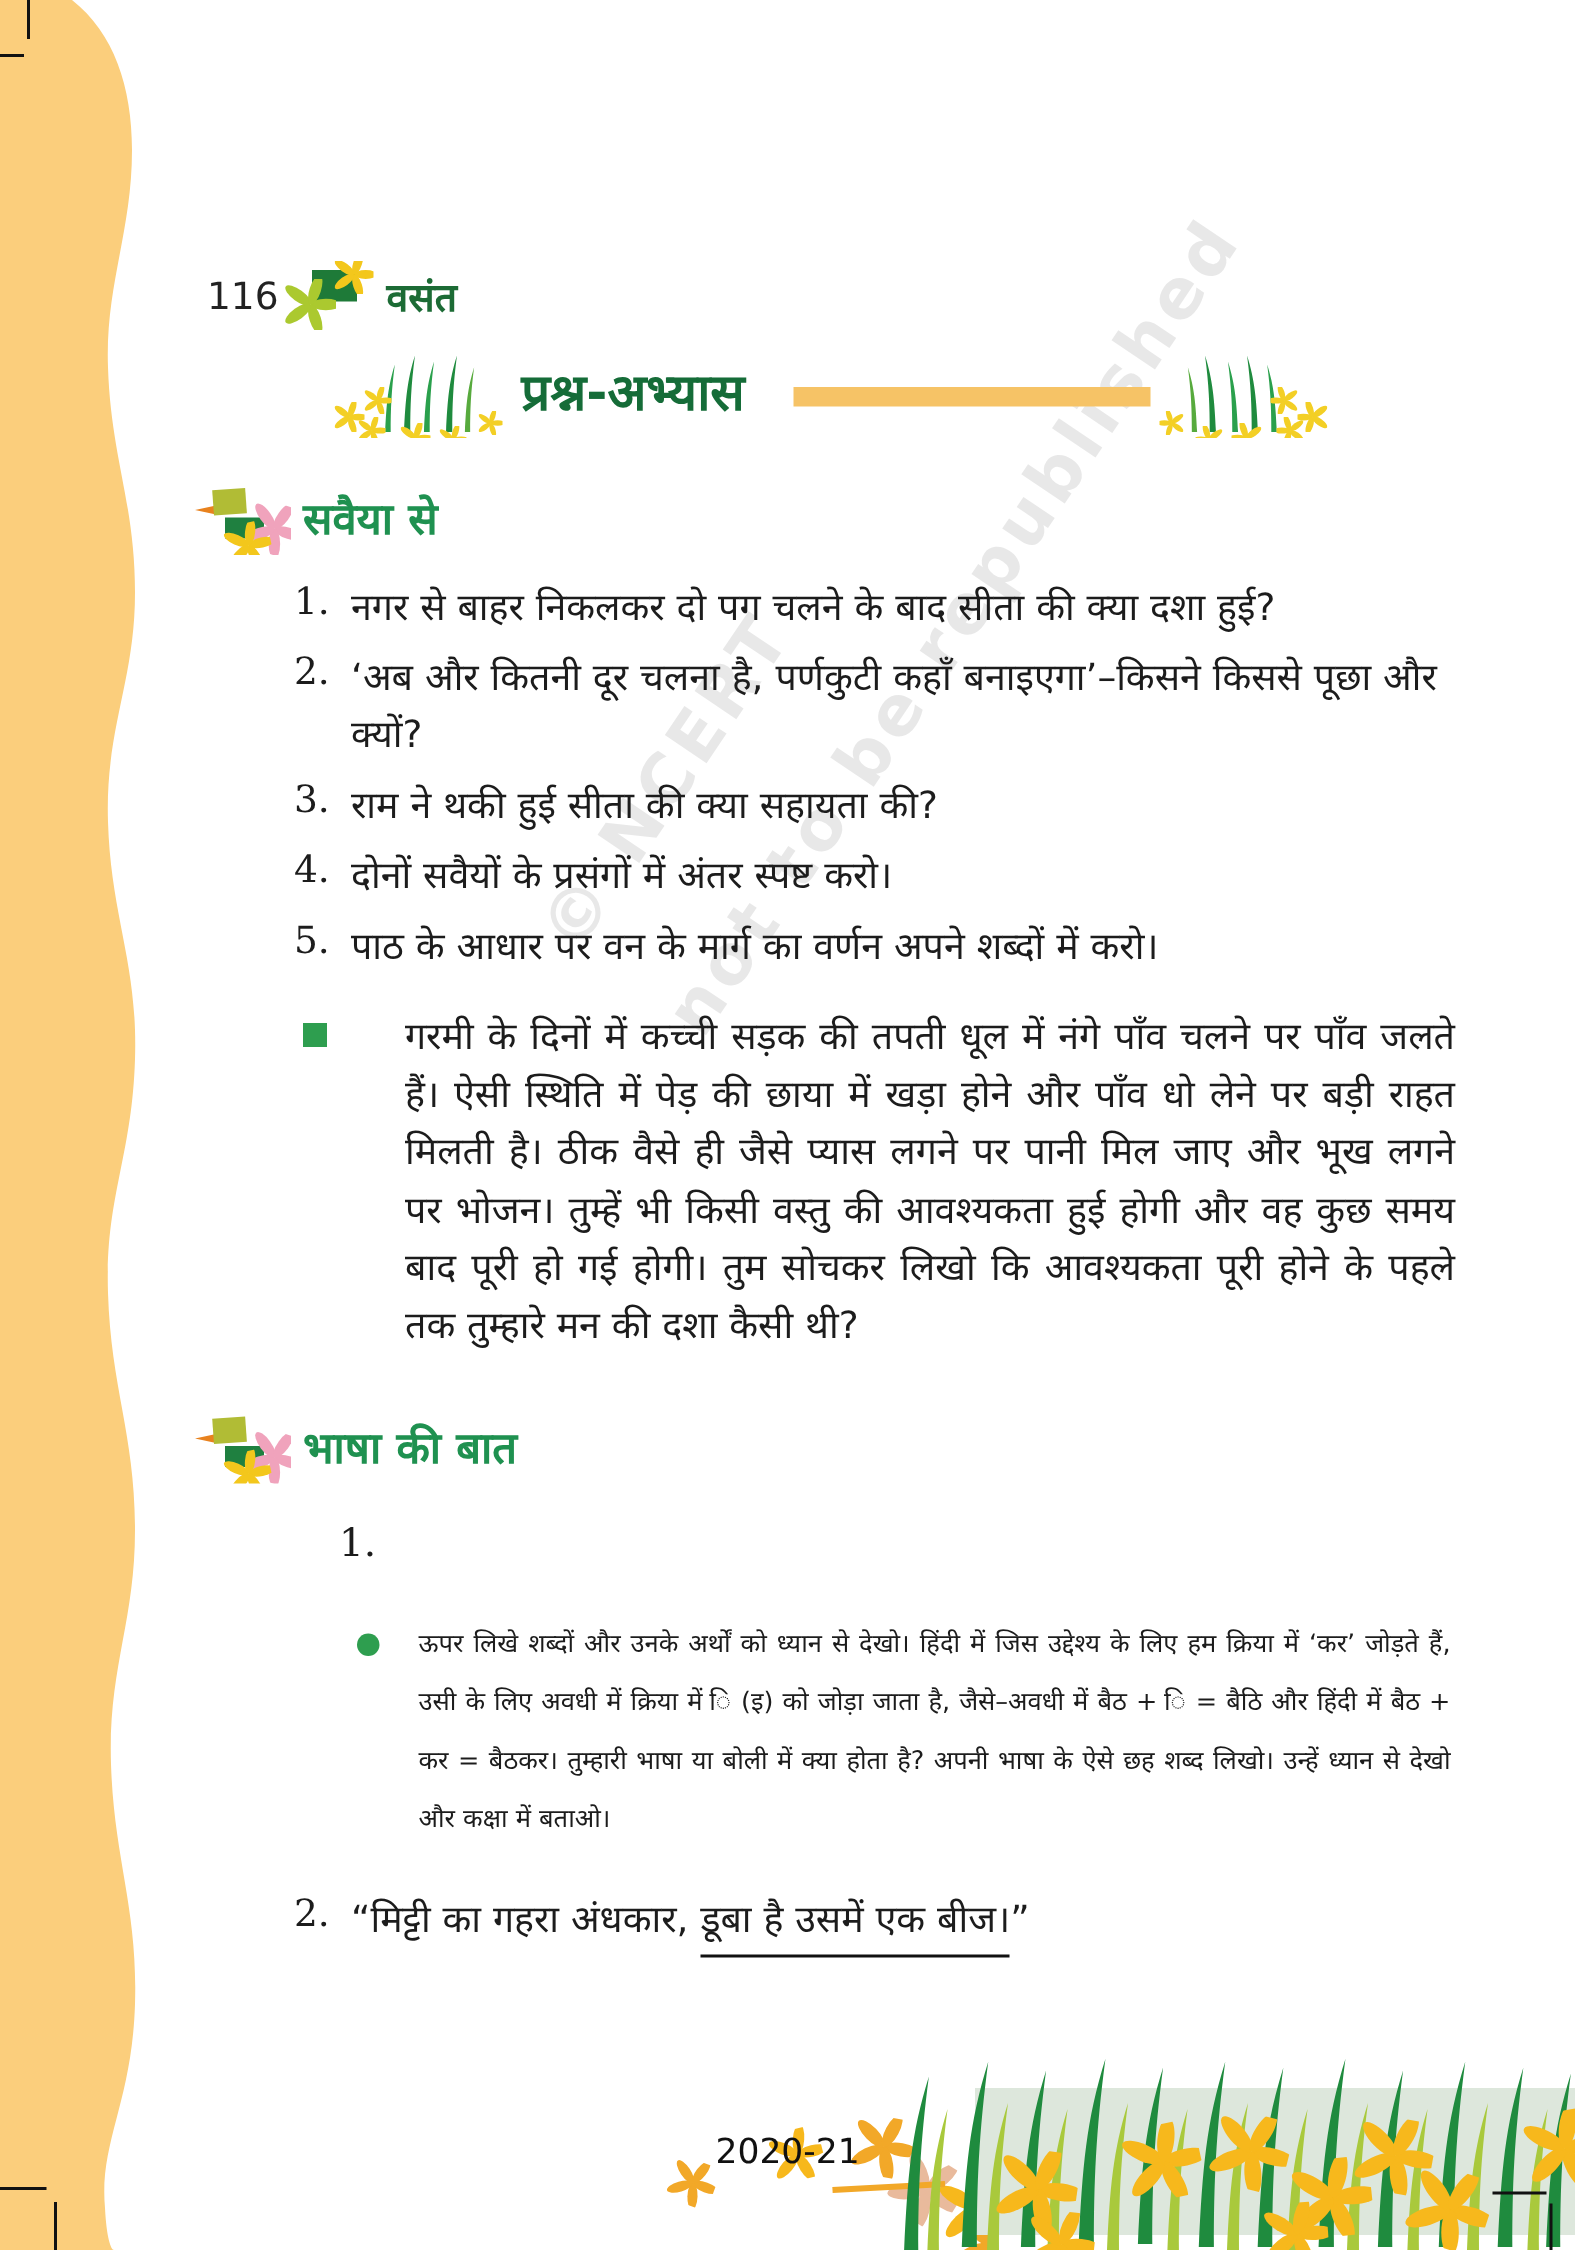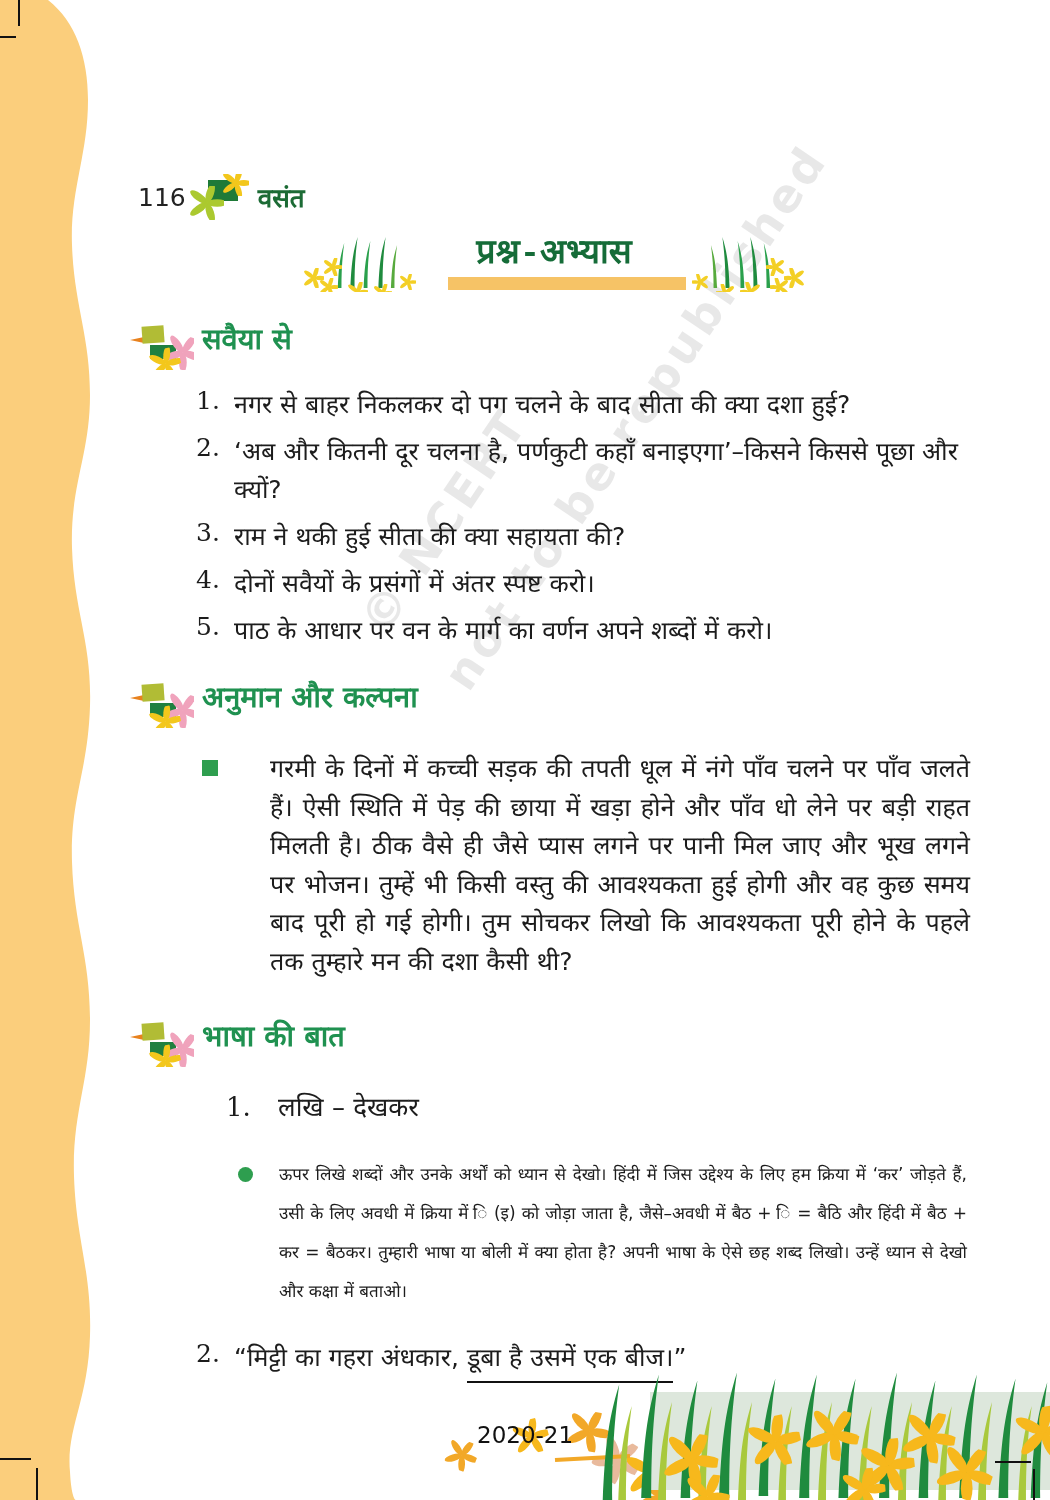--- a/index.html
+++ b/index.html
@@ -28,25 +28,25 @@
   }
   
   .content{position:absolute;left:138px;top:174px;width:832px;z-index:2;}
   
   .page-header{display:flex;align-items:center;gap:4px;height:46px;}
   .page-num{font-size:25px;color:#222;}
   .brand{font-size:26px;color:#1c6b35;font-weight:bold;margin-left:2px;font-family:Liberation Mono, monospace;}
   
   .main-heading-wrap{display:flex;justify-content:center;align-items:center;margin-top:8px;height:70px;}
   .main-heading-inner{display:flex;align-items:center;gap:2px;}
-  .main-title-box{display:flex;flex-direction:column;align-items:center;margin:12px 2px;font-family:Liberation Mono, monospace;}
+  .main-title-box{display:flex;flex-direction:row;align-items:center;margin:12px 2px;}
   .main-title{font-size:34px;font-weight:bold;color:#156c38;padding:0 6px;line-height:1.1;}
   .main-title-bar{width:238px;height:13px;background:#f6c366;margin-top:3px;margin-left:26px;}
   
-  .section-head{display:flex;gap:8px;margin-left:-8px;}
+  .section-head{display:flex;align-items:center;gap:8px;margin-left:-8px;}
   .section-title{font-size:29px;font-weight:bold;color:#1f9150;}
   
   .qlist{margin:16px 0 0 58px;}
   .q-item{display:flex;margin-bottom:9px;}
   .q-num{width:38px;flex:0 0 38px;font-size:25px;font-family:"DejaVu Serif","Liberation Serif",serif;}
   .q-text{font-size:25px;line-height:38px;width:740px;}
   
   .sq-bullet-row{display:flex;margin:22px 0 0 64px;gap:34px;}
   .sq-bullet{flex:0 0 16px;width:16px;height:16px;background:#2e9e4f;margin-top:10px;margin-right:18px;}
   .para{font-size:25px;line-height:38.5px;text-align:justify;width:742px;}
@@ -183,51 +183,40 @@
     <div class="q-item">
       <span class="q-num">4.</span>
       <span class="q-text">दोनों सवैयों के प्रसंगों में अंतर स्पष्ट करो।</span>
     </div>
     <div class="q-item">
       <span class="q-num">5.</span>
       <span class="q-text">पाठ के आधार पर वन के मार्ग का वर्णन अपने शब्दों में करो।</span>
     </div>
   </div>
 
-  <div class="section-head" style="margin-top:26px">
-    <svg width="64" height="52" viewBox="0 0 64 52">
-      <path d="M0,22 L14,19 L14,25 Z" fill="#e8821e"></path>
-      <rect x="12" y="8" width="22" height="17" fill="#b1bc35" transform="rotate(-4 23 16)"></rect>
-      <rect x="20" y="27" width="26" height="14" fill="#1f8040"></rect>
-      <use href="#flower" width="34" height="34" transform="translate(42,13) rotate(18)" fill="#f0a3bc"></use>
-      <use href="#flower" width="30" height="30" transform="translate(18,34) rotate(-12)" fill="#f3c71c"></use>
-    </svg>
-    <span class="section-title">अनुमान और कल्पना</span>
-  </div>
 
   <div class="sq-bullet-row">
     <div class="sq-bullet"></div>
     <div class="para">गरमी के दिनों में कच्ची सड़क की तपती धूल में नंगे पाँव चलने पर पाँव जलते हैं। ऐसी स्थिति में पेड़ की छाया में खड़ा होने और पाँव धो लेने पर बड़ी राहत मिलती है। ठीक वैसे ही जैसे प्यास लगने पर पानी मिल जाए और भूख लगने पर भोजन। तुम्हें भी किसी वस्तु की आवश्यकता हुई होगी और वह कुछ समय बाद पूरी हो गई होगी। तुम सोचकर लिखो कि आवश्यकता पूरी होने के पहले तक तुम्हारे मन की दशा कैसी थी?</div>
   </div>
 
   <div class="section-head" style="margin-top:34px">
     <svg width="64" height="52" viewBox="0 0 64 52">
       <path d="M0,22 L14,19 L14,25 Z" fill="#e8821e"></path>
       <rect x="12" y="8" width="22" height="17" fill="#b1bc35" transform="rotate(-4 23 16)"></rect>
       <rect x="20" y="27" width="26" height="14" fill="#1f8040"></rect>
       <use href="#flower" width="34" height="34" transform="translate(42,13) rotate(18)" fill="#f0a3bc"></use>
       <use href="#flower" width="30" height="30" transform="translate(18,34) rotate(-12)" fill="#f3c71c"></use>
     </svg>
     <span class="section-title">भाषा की बात</span>
   </div>
 
   <div class="pairs-block">
     <div class="pairs-row">
       <span class="pairs-num">1.</span>
-      <span class="pair-cell-l">लखि – देखकर</span>
     </div>
   </div>
 
   <div class="dot-bullet-row">
     <div class="dot-bullet"></div>
     <div class="para2">ऊपर लिखे शब्दों और उनके अर्थों को ध्यान से देखो। हिंदी में जिस उद्देश्य के लिए हम क्रिया में ‘कर’ जोड़ते हैं, उसी के लिए अवधी में क्रिया में ि (इ) को जोड़ा जाता है, जैसे–अवधी में बैठ + ि = बैठि और हिंदी में बैठ + कर = बैठकर। तुम्हारी भाषा या बोली में क्या होता है? अपनी भाषा के ऐसे छह शब्द लिखो। उन्हें ध्यान से देखो और कक्षा में बताओ।</div>
   </div>
 
   <div class="item2-row">
     <span class="q-num" style="font-size:25px">2.</span>

